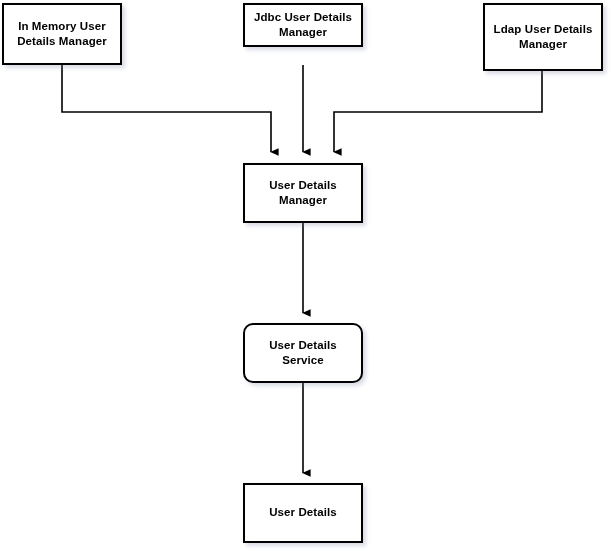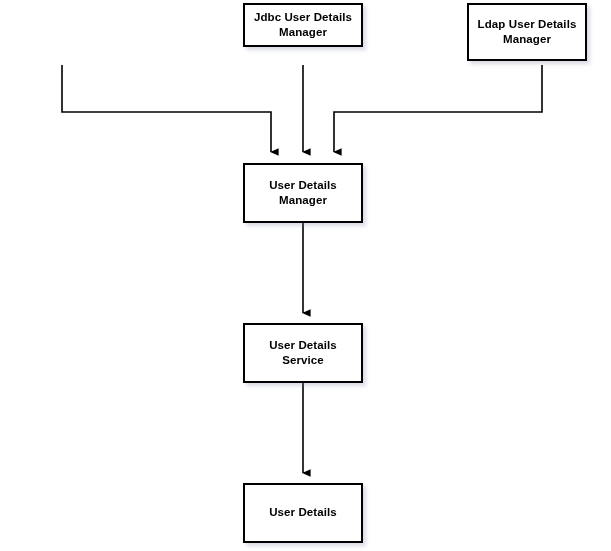--- a/index.html
+++ b/index.html
@@ -66,37 +66,41 @@
 
     <polyline points="303,65 303,152" fill="none" stroke="#000000" stroke-width="1.6" marker-end="url(#arrowhead)"></polyline>
 
     <polyline points="542,65 542,112 334,112 334,152" fill="none" stroke="#000000" stroke-width="1.6" marker-end="url(#arrowhead)"></polyline>
 
     <polyline points="303,223 303,313" fill="none" stroke="#000000" stroke-width="1.6" marker-end="url(#arrowhead)"></polyline>
 
     <polyline points="303,383 303,473" fill="none" stroke="#000000" stroke-width="1.6" marker-end="url(#arrowhead)"></polyline>
   </svg>
 
+  <div class="node-box" style="left:2px; top:3px; width:120px; height:62px;">
+    <span class="node-label">In Memory User
+Details Manager</span>
+  </div>
 
   <div class="node-box" style="left:243px; top:3px; width:120px; height:44px;">
     <span class="node-label">Jdbc User Details
 Manager</span>
   </div>
 
-  <div class="node-box" style="left:467px; top:3px; width:120px; height:58px;align-items:center;">
+  <div class="node-box" style="left:483px; top:3px; width:120px; height:68px;align-items:center;">
     <span class="node-label">Ldap User Details
 Manager</span>
   </div>
 
   <div class="node-box" style="left:243px; top:163px; width:120px; height:60px;">
     <span class="node-label">User Details
 Manager</span>
   </div>
 
-  <div class="node-box" style="left:243px; top:323px; width:120px; height:60px;">
+  <div class="node-box" style="left:243px; top:323px; width:120px; height:60px;border-radius:10px;">
     <span class="node-label">User Details Service</span>
   </div>
 
   <div class="node-box" style="left:243px; top:483px; width:120px; height:60px;">
     <span class="node-label">User Details</span>
   </div>
 
 </div>
 
 </body></html>

